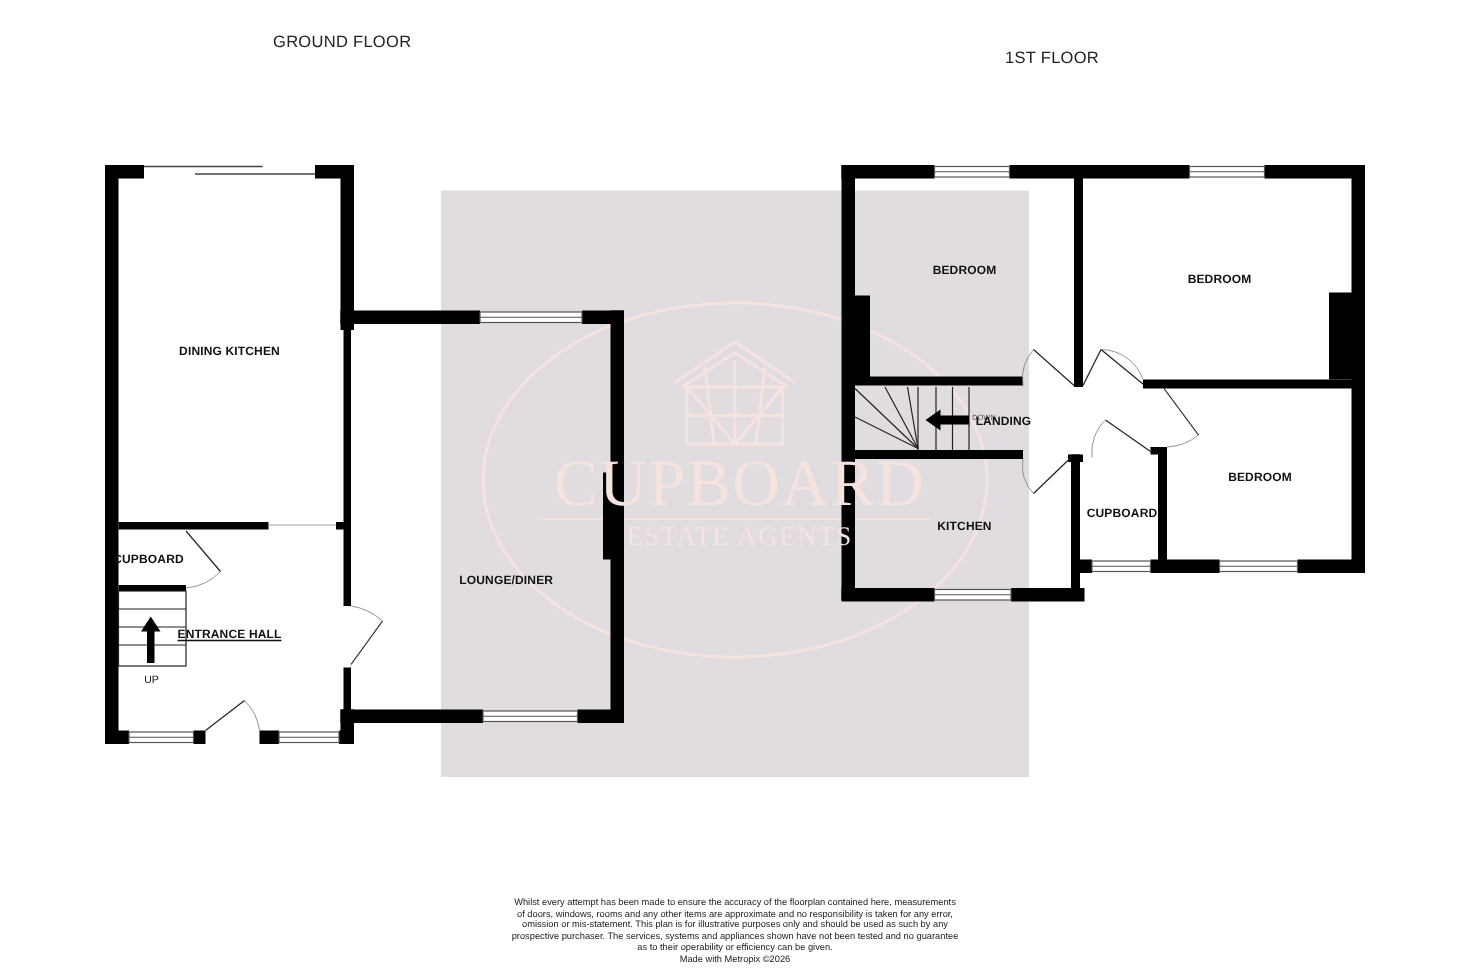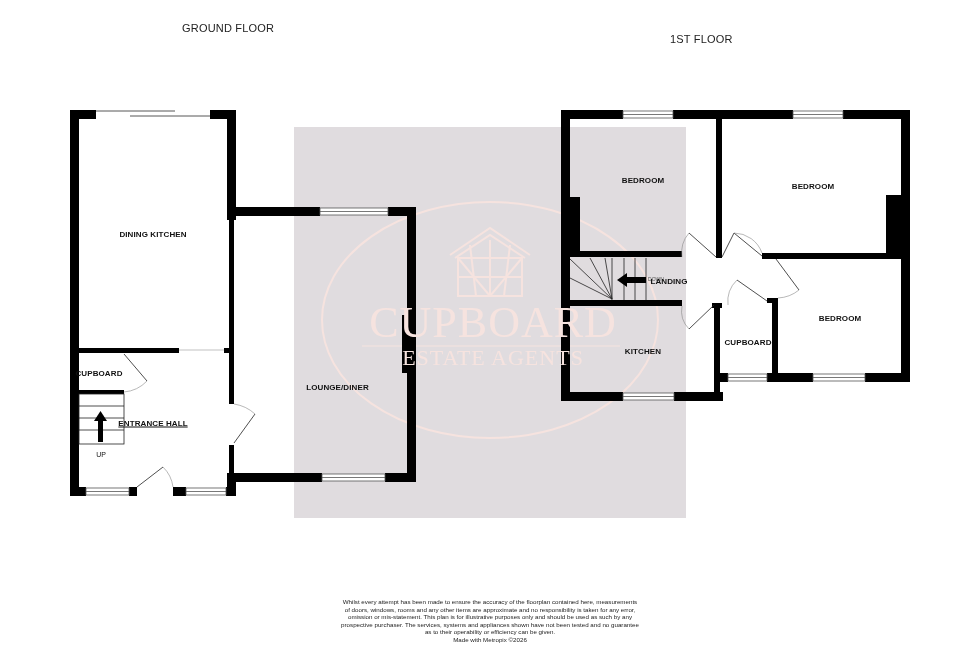--- a/index.html
+++ b/index.html
@@ -181,21 +181,21 @@
     <line x1="635" y1="258" x2="635" y2="300"></line>
     <line x1="646" y1="258" x2="646" y2="300"></line>
   </g>
   <g fill="#000">
     <rect x="626" y="277" width="20" height="6"></rect>
     <polygon points="627,273 617,280 627,287"></polygon>
   </g>
 </svg>
 
 <div class="watermark-text" style="left:493px; top:322px; font-size:44px; letter-spacing:1px;">CUPBOARD</div>
-<div class="watermark-text" style="left:493px; top:358px; font-size:22px; letter-spacing:1px;">ESTATE AGENTS</div>
+<div class="watermark-text" style="left:493px; top:358px; font-size:18px; letter-spacing:1px;">ESTATE AGENTS</div>
 
 <div class="room-label" style="left:153px; top:234px;">DINING KITCHEN</div>
 <div class="room-label" style="left:99px; top:373px;">CUPBOARD</div>
 <div class="room-label" style="left:153px; top:423px;text-decoration:underline;">ENTRANCE HALL</div>
 <div class="room-label" style="left:323px; top:387px;padding-left:29px;">LOUNGE/DINER</div>
 <div class="small-label" style="left:101px; top:454px;">UP</div>
 
 <div class="room-label" style="left:643px; top:180px;">BEDROOM</div>
 <div class="room-label" style="left:813px; top:186px;">BEDROOM</div>
 <div class="room-label" style="left:840px; top:318px;">BEDROOM</div>

